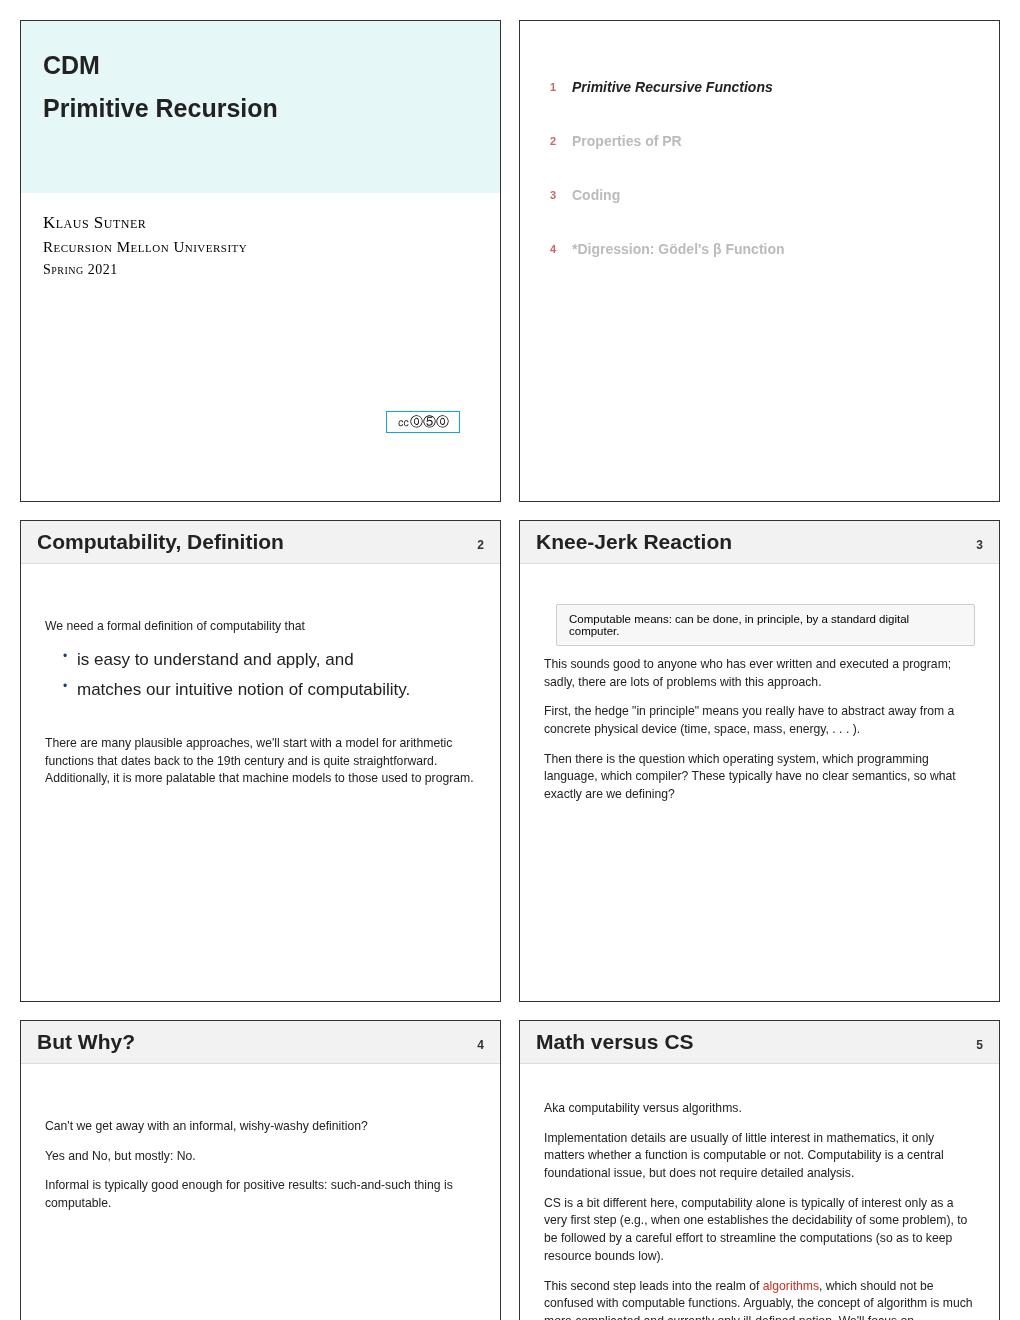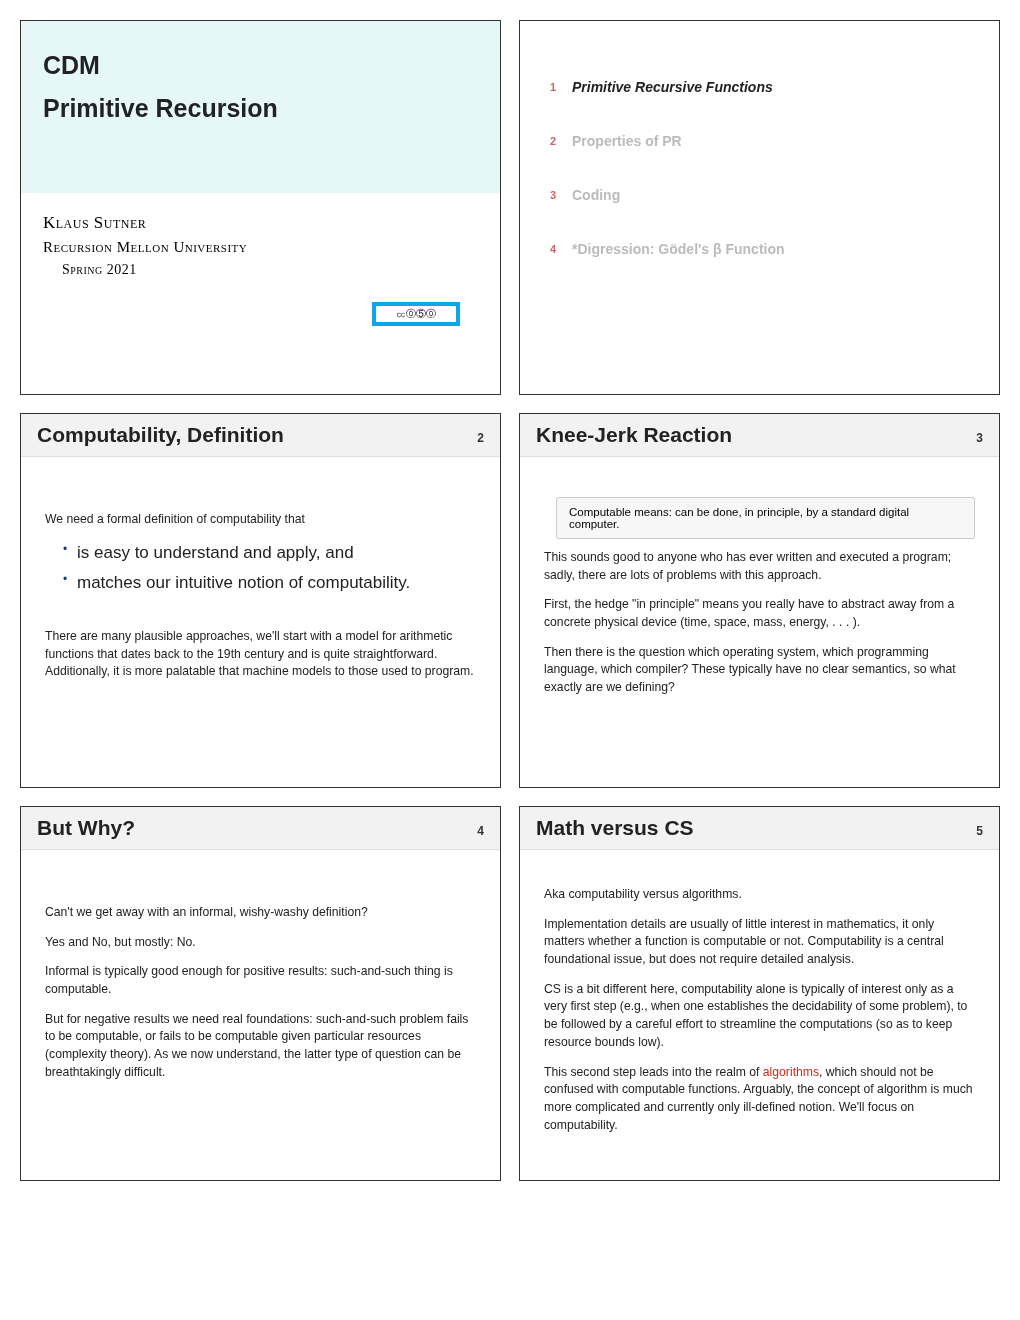--- a/index.html
+++ b/index.html
@@ -10,21 +10,21 @@
     width: 1020px;
     box-sizing: border-box;
   }
   .grid {
     display: grid;
     grid-template-columns: 1fr 1fr;
     gap: 18px 18px;
   }
   .slide {
     border: 1px solid #333;
-    height: 375px;
+    height: 482px;
     position: relative;
     overflow: hidden;
     box-sizing: border-box;
   }
   .title-upper {
     background: #e6f7f8;
     padding: 30px 22px 70px 22px;
   }
   .title-upper .t1 {
     font-size: 25px;
@@ -50,29 +50,28 @@
   .author-block .uni {
     font-variant: small-caps;
     font-size: 15px;
     letter-spacing: 0.5px;
     margin-bottom: 6px;
   }
   .author-block .term {
     font-variant: small-caps;
     font-size: 14px;
     letter-spacing: 0.5px;
-    margin-left: 19px;
   }
   .cc {
     position: absolute;
     right: 40px;
     bottom: 68px;
-    border: 4px solid #0ea5e9;
-    font-size: 10px;
-    padding: 1px 20px;
+    border: 1px solid #0ea5e9;
+    font-size: 13px;
+    padding: 1px 10px;
     background: #fff;
     font-family: Arial, sans-serif;
   }
   .toc {
     padding: 58px 30px 20px 30px;
   }
   .toc-item {
     display: flex;
     gap: 12px;
     margin-bottom: 38px;
@@ -213,21 +212,20 @@
     <div class="slide-header">
       <span class="title">But Why?</span>
       <span class="num">4</span>
     </div>
     <div class="slide-body">
       <div class="gap"></div>
         <div class="gap"></div>
       <p>Can't we get away with an informal, wishy-washy definition?</p>
       <p>Yes and No, but mostly: No.</p>
       <p>Informal is typically good enough for positive results: such-and-such thing is computable.</p>
-      <p>But for negative results we need real foundations: such-and-such problem fails to be computable, or fails to be computable given particular resources (complexity theory). As we now understand, the latter type of question can be breathtakingly difficult.</p>
     </div>
   </div>
 
   <div class="slide">
     <div class="slide-header">
       <span class="title">Math versus CS</span>
       <span class="num">5</span>
     </div>
     <div class="slide-body">
       <div class="gap"></div>

